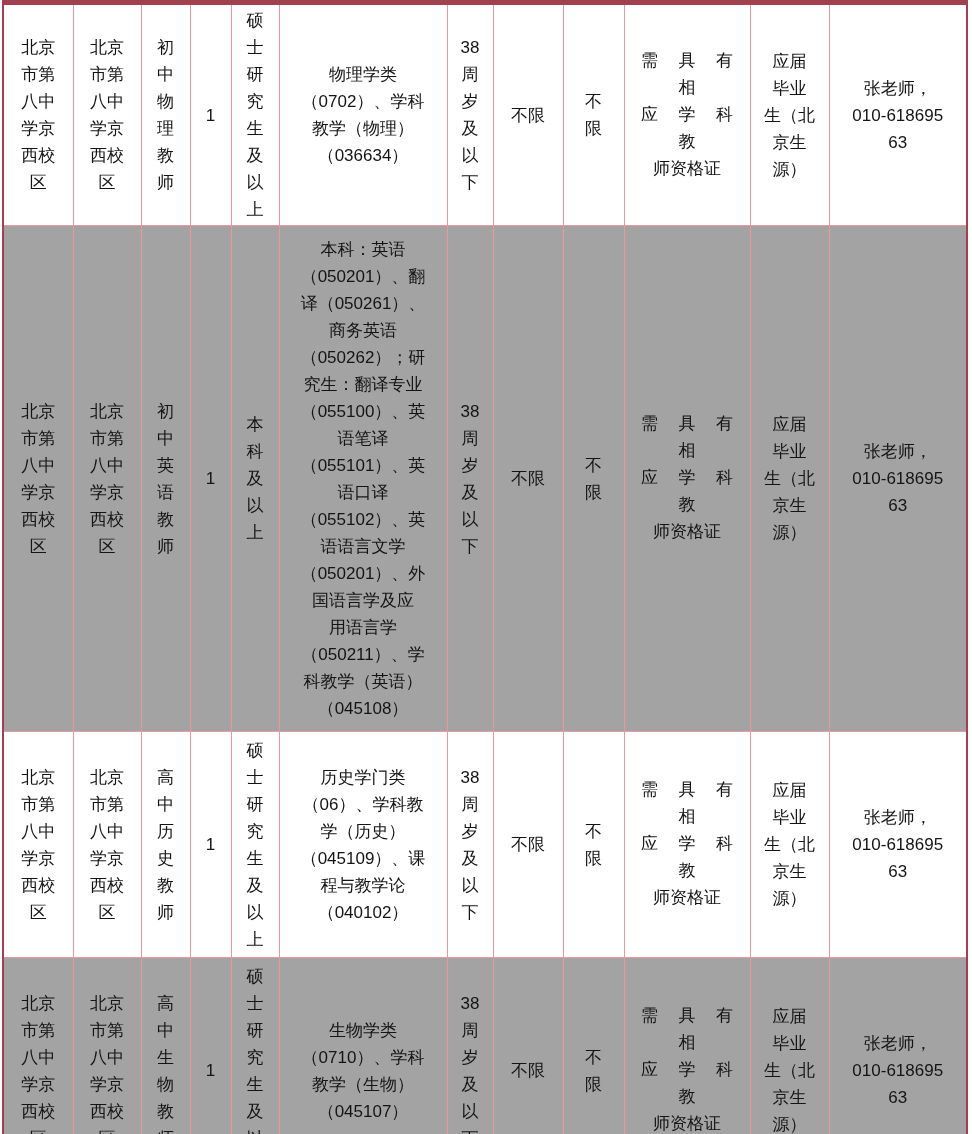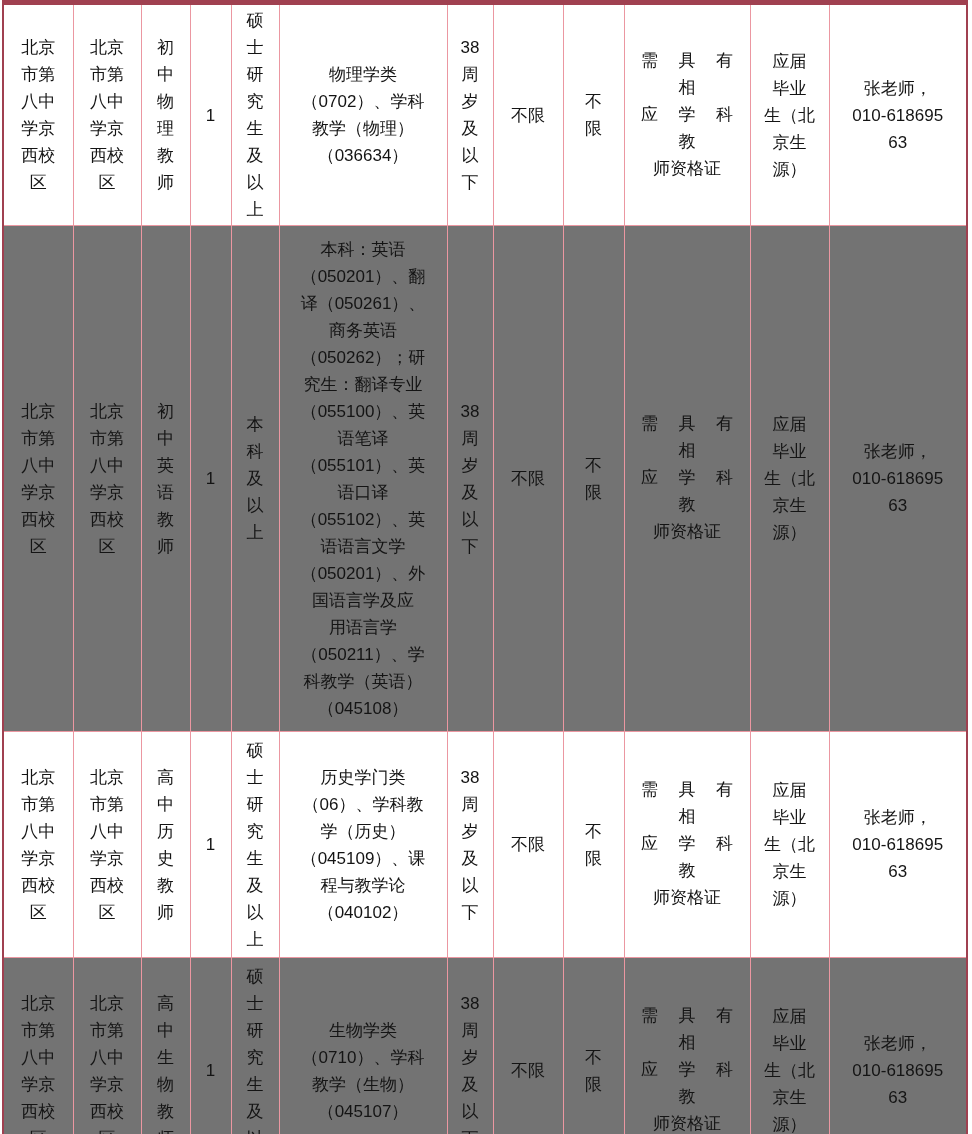--- a/index.html
+++ b/index.html
@@ -34,21 +34,21 @@
     text-align: center;
     font-size: 17px;
     line-height: 27px;
     color: #141414;
     white-space: pre-wrap;
     padding: 2px 3px;
     overflow: hidden;
     word-break: keep-all;
   }
   tr.row-white td { background: #ffffff; }
-  tr.row-pink  td { background: #737373; }
+  tr.row-pink  td { background: #a3a3a3; }
 
   tr.r0 { height: 222px; }
   tr.r1 { height: 506px; }
   tr.r2 { height: 226px; }
   tr.r3 { height: 226px; }
 
   
   td.c5  { text-align: left; padding: 2px 4px 2px 8px; }
   td.c9  { text-align: left; padding: 2px 10px; font-family: Liberation Mono, monospace; }
   td.c10 { text-align: left; padding: 2px 2px 2px 7px; }

